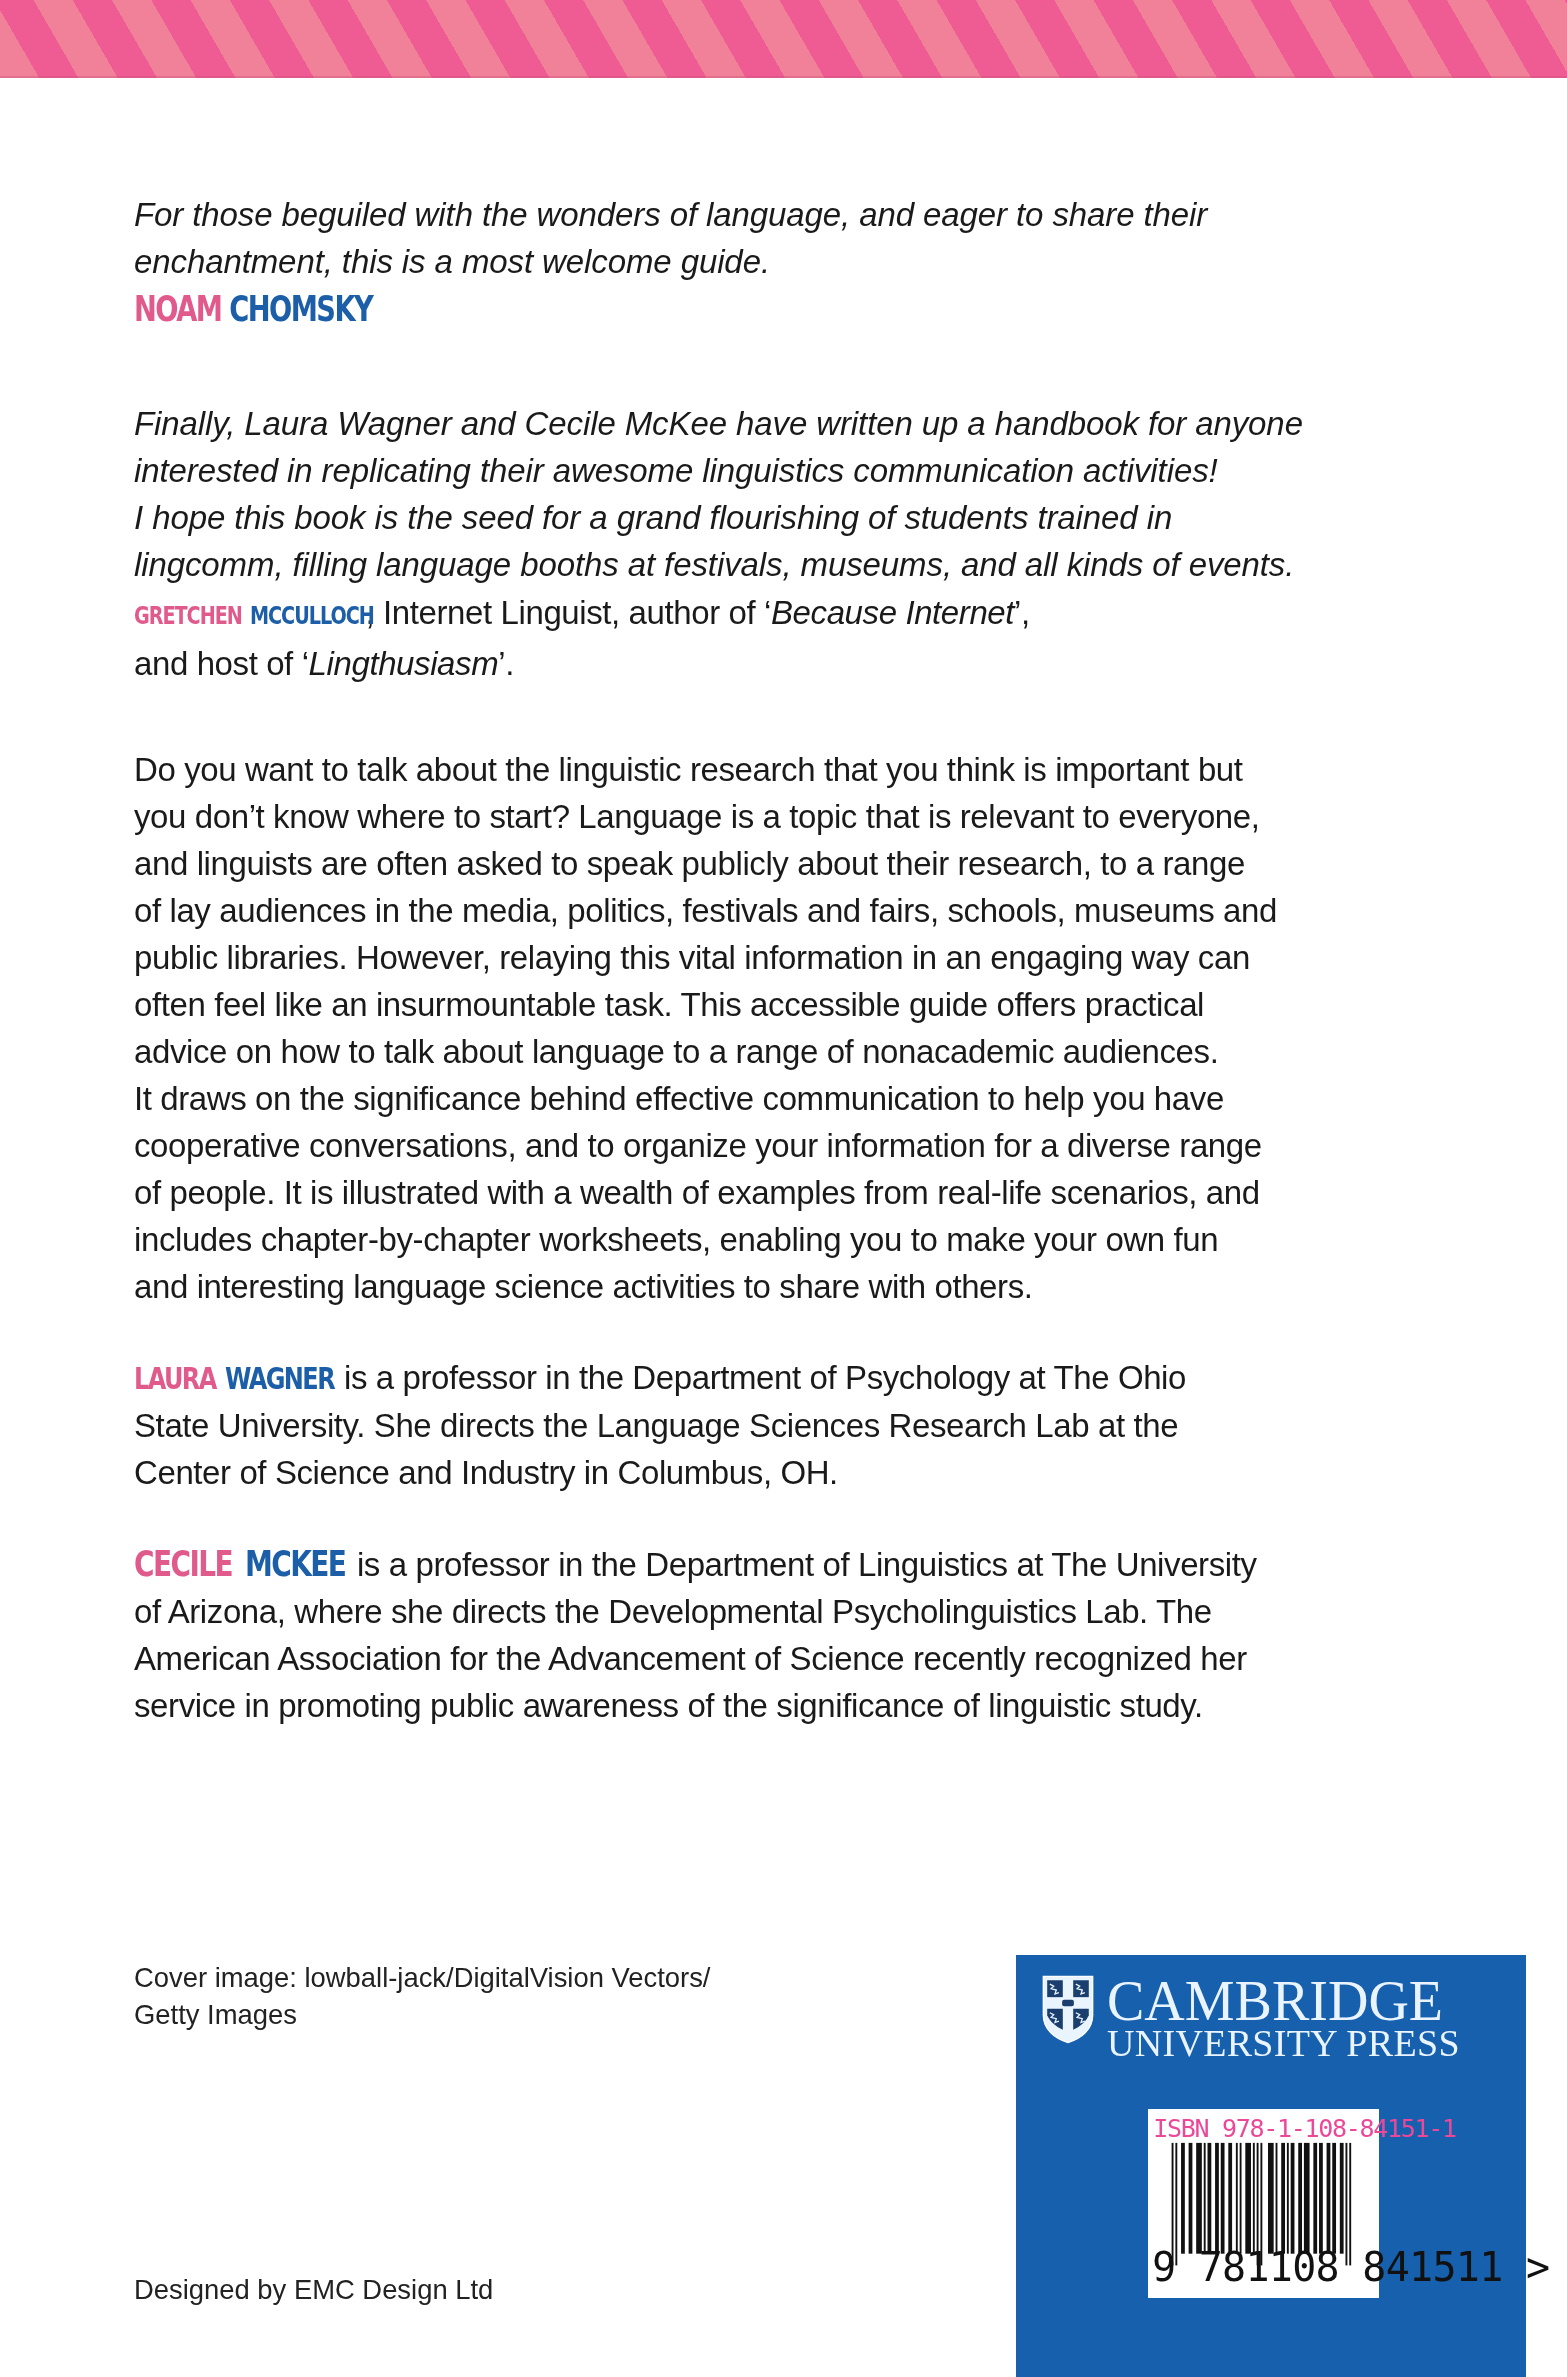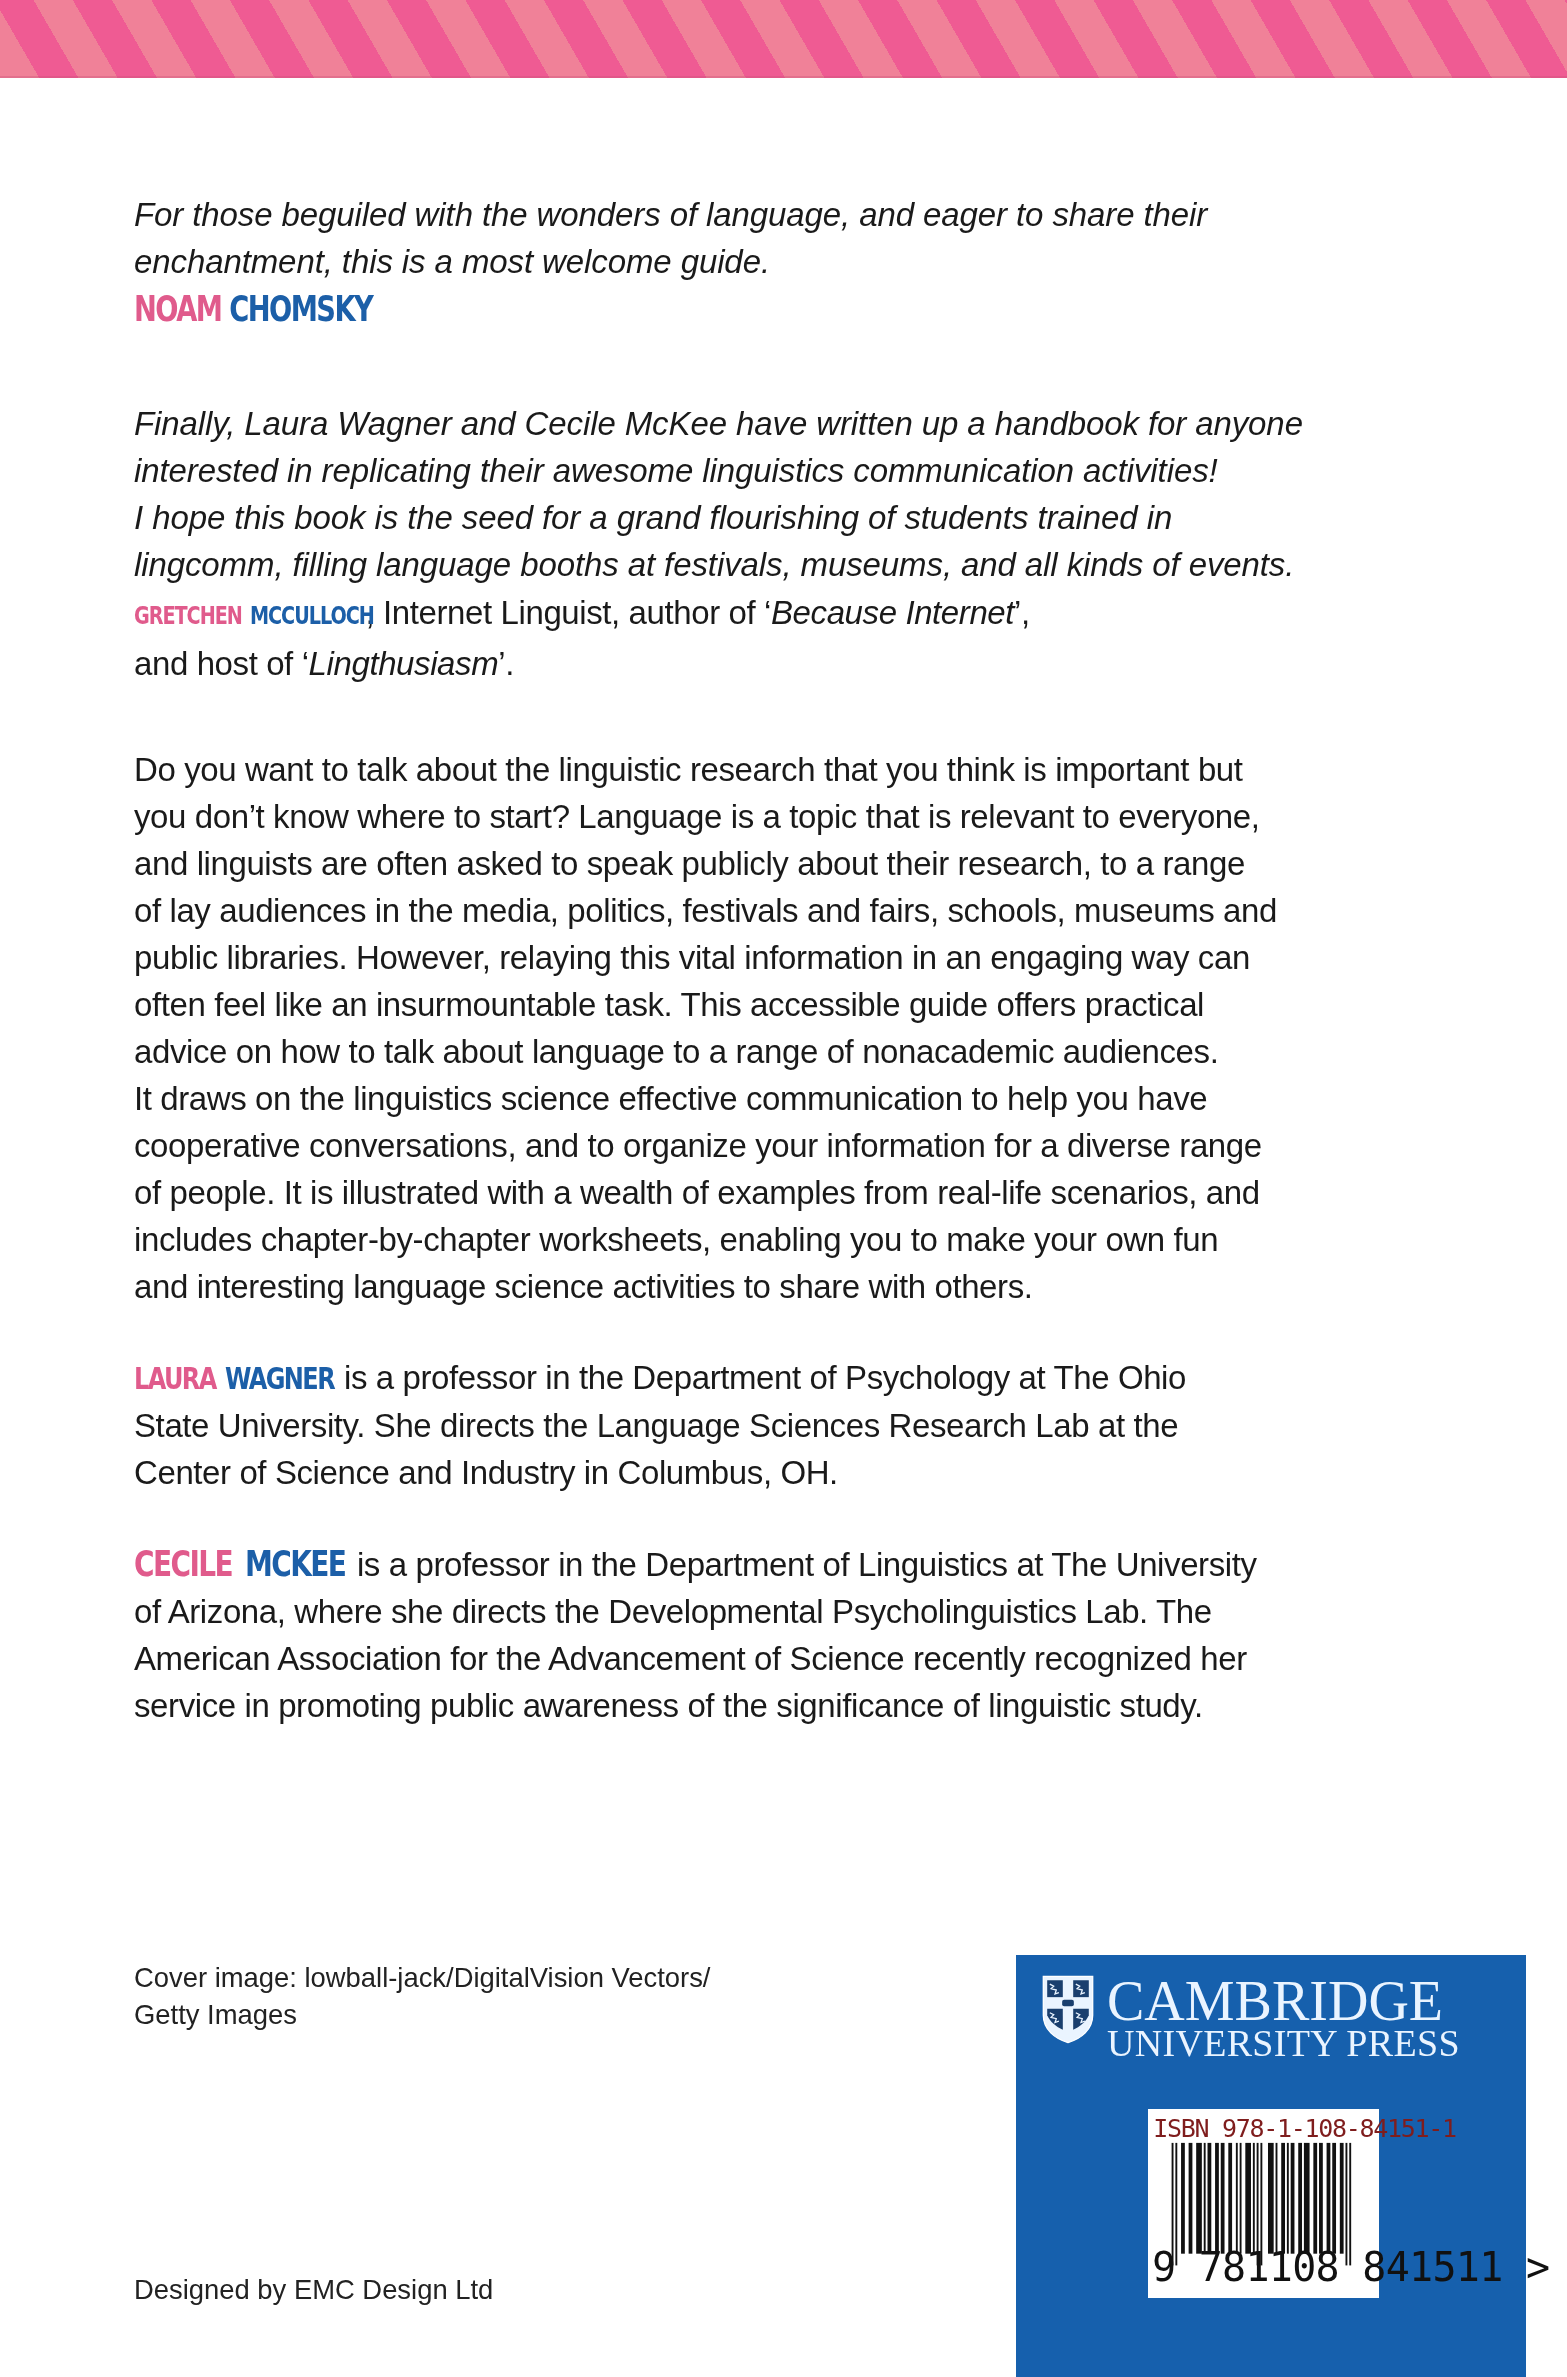--- a/index.html
+++ b/index.html
@@ -47,21 +47,21 @@
     position: absolute; left: 91px; top: 69px; color: #eaf4ff;
     font-family: "Liberation Serif", "DejaVu Serif", serif;
     font-size: 38px; line-height: 39px; white-space: nowrap; letter-spacing: 0.3px;
   }
   .barcode-box {
     position: absolute; left: 132px; top: 154px; width: 231px; height: 189px;
     background: #ffffff;
   }
   .isbn-text {
     position: absolute; left: 5.2px; top: 6.5px; font-family: "DejaVu Sans Mono", monospace;
-    font-size: 25px; line-height: 26px; color: #7f1d1d; white-space: nowrap; letter-spacing: -1.3px;
+    font-size: 25px; line-height: 26px; color: #ec4899; white-space: nowrap; letter-spacing: -1.3px;
   }
   .barcode-svg { position: absolute; left: 0; top: 0; }
   .ean-digits {
     position: absolute; left: 3.9px; top: 142px; font-family: "DejaVu Sans Mono", monospace;
     font-size: 40px; line-height: 33px; color: #111; white-space: pre; letter-spacing: -0.7px;
   }
 </style>
 </head>
 <body>
 
@@ -101,21 +101,21 @@
 </div>
 
 <div class="block body-text" style="top:746px;" id="desc">
     <span class="line">Do you want to talk about the linguistic research that you think is important but</span>
     <span class="line">you don’t know where to start? Language is a topic that is relevant to everyone,</span>
     <span class="line">and linguists are often asked to speak publicly about their research, to a range</span>
     <span class="line">of lay audiences in the media, politics, festivals and fairs, schools, museums and</span>
     <span class="line">public libraries. However, relaying this vital information in an engaging way can</span>
     <span class="line">often feel like an insurmountable task. This accessible guide offers practical</span>
     <span class="line">advice on how to talk about language to a range of nonacademic audiences.</span>
-    <span class="line">It draws on the linguistics science effective communication to help you have</span>
+    <span class="line">It draws on the significance behind effective communication to help you have</span>
     <span class="line">cooperative conversations, and to organize your information for a diverse range</span>
     <span class="line">of people. It is illustrated with a wealth of examples from real-life scenarios, and</span>
     <span class="line">includes chapter-by-chapter worksheets, enabling you to make your own fun</span>
     <span class="line">and interesting language science activities to share with others.</span>
   </div>
 
 <div class="block body-text" style="top:1354px;">
   <span class="line">
     <span class="name" style="transform:none; font-size:30px;">
       <span class="name-first" style="display:inline-block; transform:scaleX(0.8); transform-origin:left center; margin-right:-19.6px;">LAURA</span>

